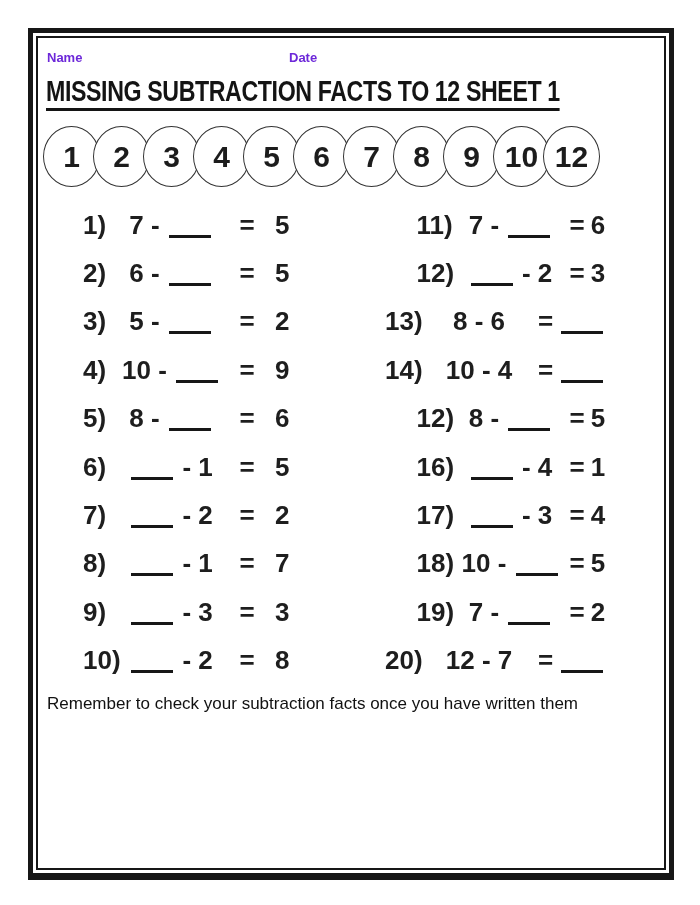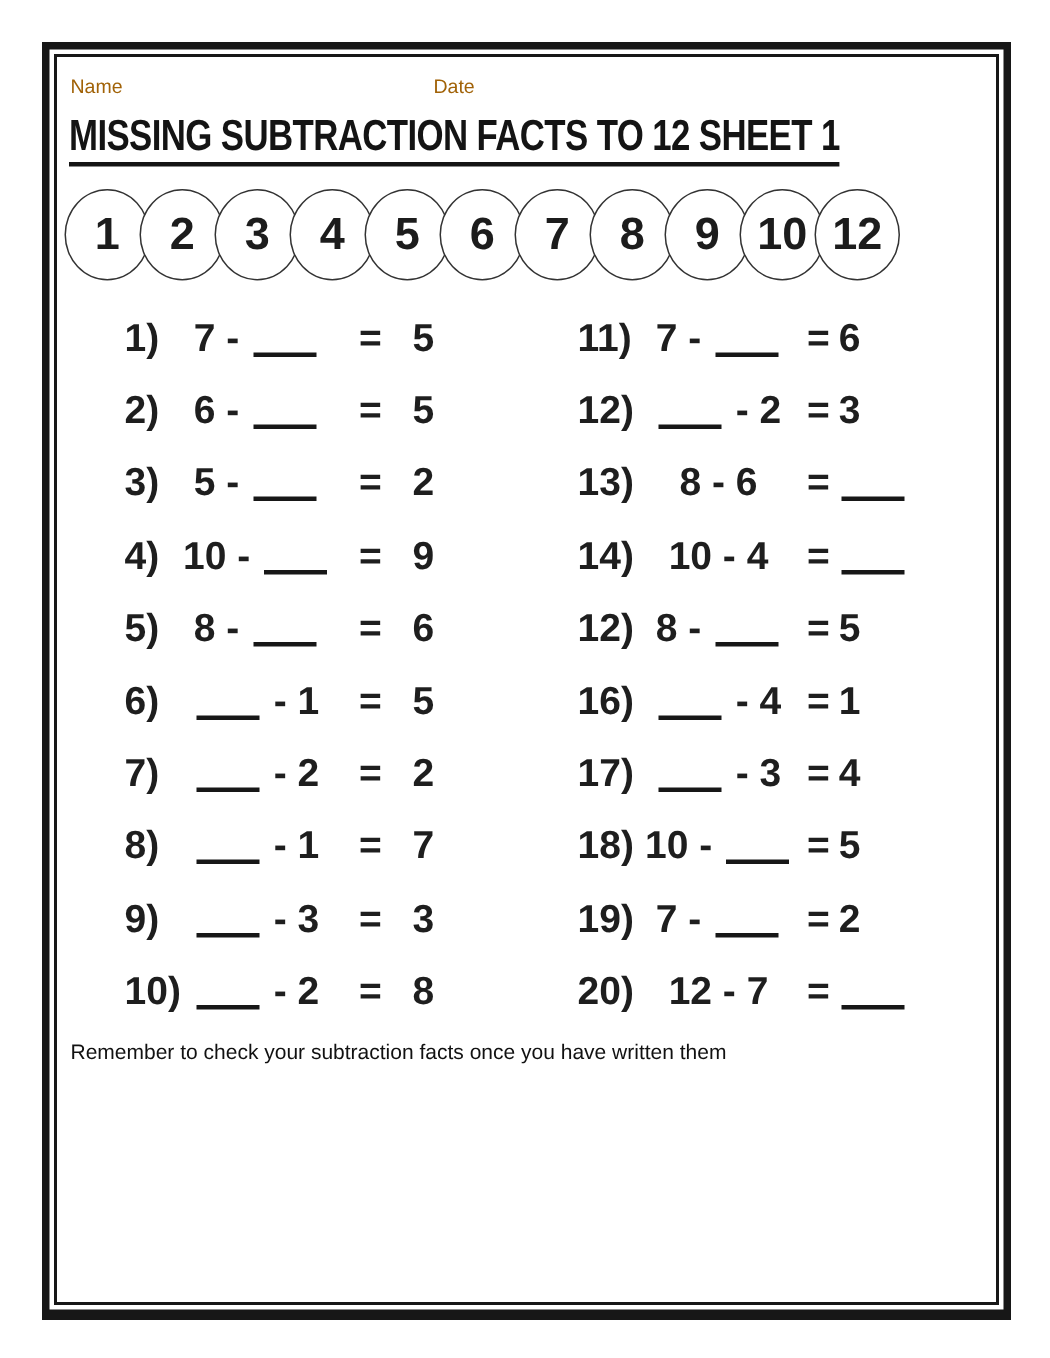--- a/index.html
+++ b/index.html
@@ -19,21 +19,21 @@
     padding: 3px;
     background: #ffffff;
   }
   .frame-inner {
     width: 100%; height: 100%;
     border: 2px solid #171717;
     padding: 4px 0 0 4px;
     overflow: hidden;
   }
   .meta-row { position: relative; height: 22px; margin-top: 4px; }
-  .meta-label { font-size: 13px; font-weight: 400; color: #a16207; }
+  .meta-label { font-size: 13px; font-weight: 700; color: #6d28d9; }
   .meta-name { position: absolute; left: 5px; top: 4px; }
   .meta-date { position: absolute; left: 247px; top: 4px; }
   .title-wrap { margin: 8px 0 0 4px; height: 38px; text-align: right; }
   .title-text {
     display: inline-block;
     font-size: 29px; font-weight: 700;
     letter-spacing: -0.5px;
     white-space: nowrap;
     line-height: 1.05;
     color: #141414;
@@ -49,21 +49,21 @@
     border: 1.5px solid #333333;
     border-radius: 50%;
     background: #ffffff;
     display: flex; align-items: center; justify-content: center;
     font-size: 30px; font-weight: 600; color: #1c1c1c;
   }
   .circle + .circle { margin-left: -7px; }
   .problems { display: flex; margin-top: 14px; }
   .col { display: flex; flex-direction: column; }
   .col-left  { width: 302px; padding-left: 41px; }
-  .col-right { padding-left: 41px; }
+  .col-right { padding-left: 41px; align-items: flex-end; }
   .prow {
     display: flex; align-items: center;
     height: 48.4px;
     font-size: 26px; font-weight: 600; color: #1e1e1e;
     white-space: pre;
   }
   .col-left  .pnum { width: 32px; }
   .col-right .pnum { width: 43px; }
   .col-left  .lhs  { width: 112px; text-align: center; }
   .col-right .lhs  { width: 102px; text-align: center; }
@@ -73,21 +73,21 @@
   .col-right .ans  { margin-left: 6px; }
   .blank {
     display: inline-block;
     width: 42px; height: 3px;
     background: #171717;
     vertical-align: -4px;
     margin: 0 2px;
   }
   .footer {
     margin: 6px 0 0 5px;
-    font-size: 14px;
+    font-size: 17px;
     line-height: 1.5;
     font-weight: 400;
     color: #111111;
   }
 </style>
 </head>
 <body>
 
 <div class="frame-outer">
   <div class="frame-inner">

